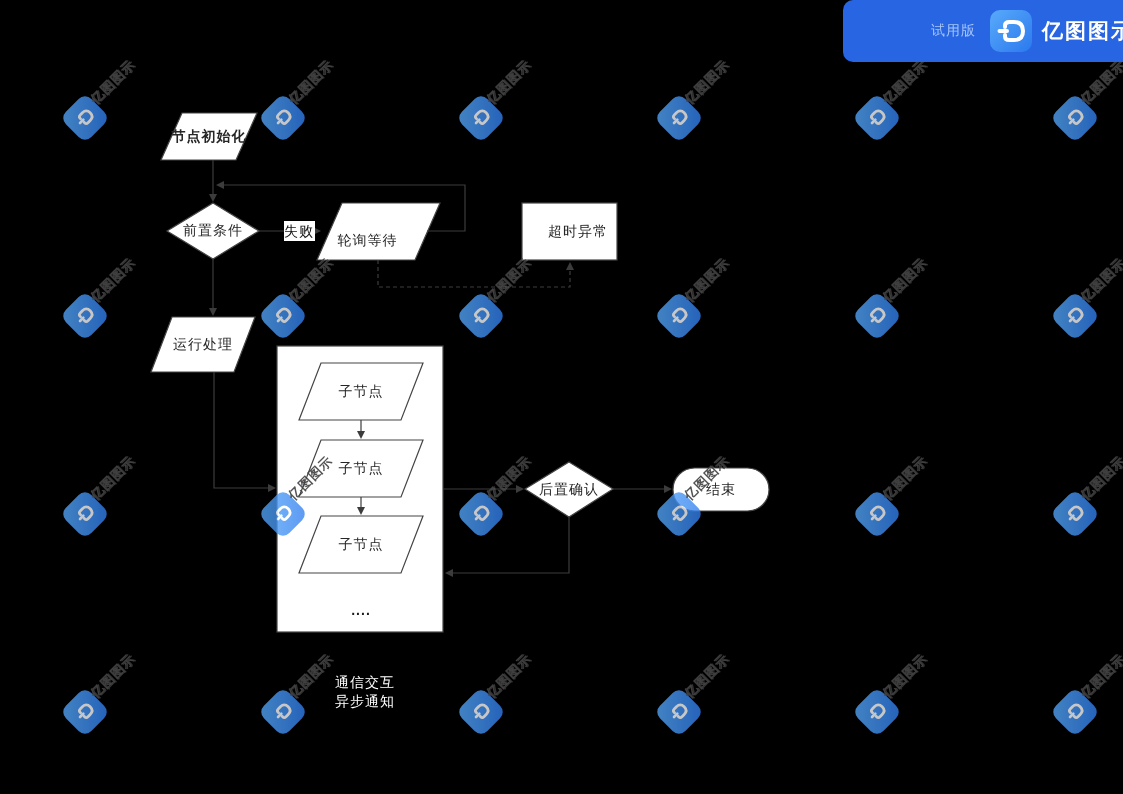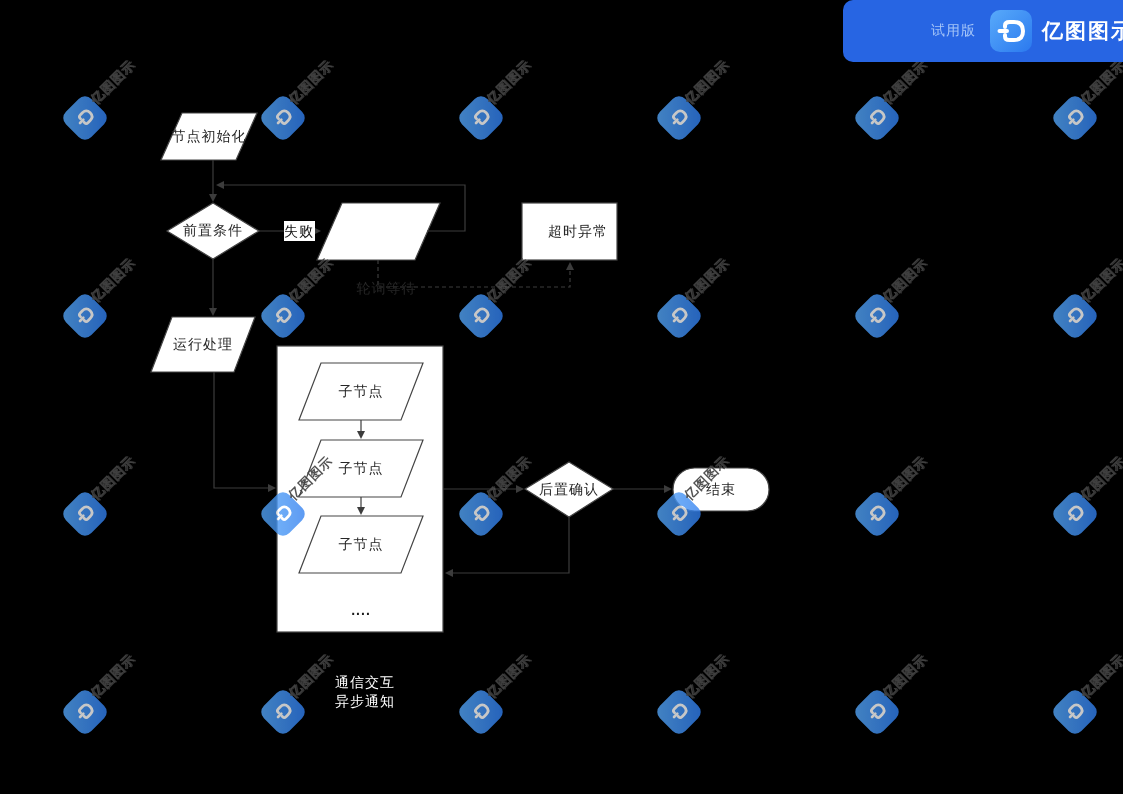--- a/index.html
+++ b/index.html
@@ -125,23 +125,23 @@
       <path d="M213,316 L209,308 L217,308 Z"></path>
       <path d="M276,488 L268,484 L268,492 Z"></path>
       <path d="M361,439 L357,431 L365,431 Z"></path>
       <path d="M361,515 L357,507 L365,507 Z"></path>
       <path d="M524,489 L516,485 L516,493 Z"></path>
       <path d="M672,489 L664,485 L664,493 Z"></path>
       <path d="M445,573 L453,569 L453,577 Z"></path>
     </g>
   </svg>
 
-  <div class="node-label" style="left:161px;top:113px;width:96px;height:47px;">节点初始化</div>
+  <div class="node-label" style="left:161px;top:113px;width:96px;height:47px;font-weight:bold;">节点初始化</div>
   <div class="node-label" style="left:167px;top:203px;width:92px;height:56px;">前置条件</div>
-  <div class="node-label" style="left:325px;top:203px;width:123px;height:75px;margin-top:48px;">轮询等待</div>
+  <div class="node-label" style="left:306px;top:203px;width:123px;height:75px;">轮询等待</div>
   <div class="node-label" style="left:522px;top:203px;width:112px;height:57px;">超时异常</div>
   <div class="node-label" style="left:151px;top:317px;width:104px;height:55px;">运行处理</div>
   <div class="node-label" style="left:299px;top:363px;width:124px;height:57px;">子节点</div>
   <div class="node-label" style="left:299px;top:440px;width:124px;height:57px;">子节点</div>
   <div class="node-label" style="left:299px;top:516px;width:124px;height:57px;">子节点</div>
   <div class="node-label" style="left:525px;top:462px;width:88px;height:55px;">后置确认</div>
   <div class="node-label" style="left:673px;top:468px;width:96px;height:43px;">结束</div>
 
   <div class="edge-chip" style="left:284px;top:221px;width:31px;height:20px;">失败</div>
 

